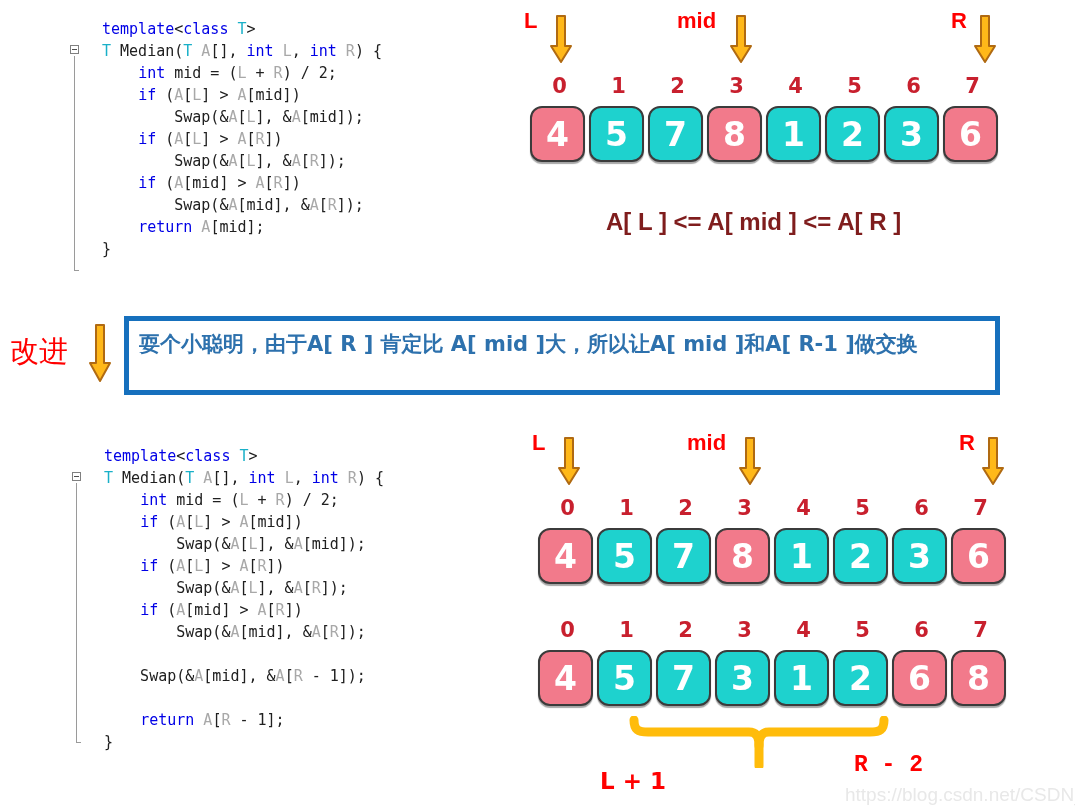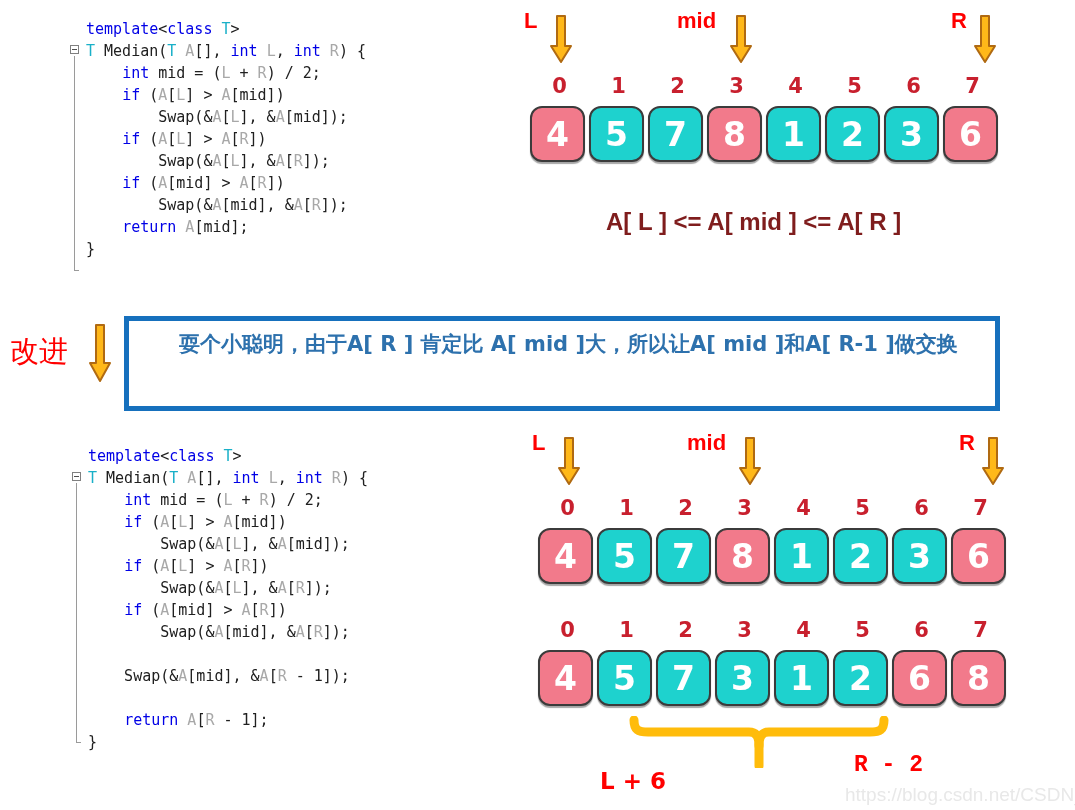--- a/index.html
+++ b/index.html
@@ -59,21 +59,21 @@
     left: 6px;
     width: 5px;
     height: 1px;
     background: #9a9a9a;
   }
   .code-lines {
     position: absolute;
     left: 18px;
     top: 0;
   }
-  .cl { height: 22px; }
+  .cl { height: 22px; margin-left: 16px; }
   .kw  { color: #0000e6; font-weight: normal; }
   .ty  { color: #19b0c8; }
   .id  { color: #a8a8a8; }
   .pl  { color: #202020; }
 
   
   .diagram { position: absolute; }
   .idx-row, .cell-row {
     position: absolute;
     display: flex;
@@ -230,21 +230,21 @@
     </div>
 
   <div class="red-caption" style="left:82px; top:208px;">A[ L ] &lt;= A[ mid ] &lt;= A[ R ]</div>
 </div>
 
 <div class="note-wrap" style="left:0px; top:305px; width:1010px; height:100px;">
   <div class="note-tag" style="left:10px; top:27px;">改进</div>
   <svg class="arrow-svg" style="left:88px; top:18px;" width="24" height="62" viewBox="0 0 24 62">
     <path d="M8 2 L16 2 L16 40 L22 40 L12 58 L2 40 L8 40 Z" fill="#ffb819" stroke="#b06a12" stroke-width="2" stroke-linejoin="round"></path>
   </svg>
-  <div class="note-box" style="left:124px; top:11px; width:876px; height:95px;padding-left:40px;">
+  <div class="note-box" style="left:124px; top:11px; width:876px; height:79px;">
     <div class="note-line" style="margin:8px 0 0 10px;">耍个小聪明，由于A[ R ] 肯定比 A[ mid ]大，所以让A[ mid ]和A[ R-1 ]做交换</div>
   </div>
 </div>
 
 <div class="code-block" id="bottom-code" style="left:70px; top:445px;">
   <div class="code-gutter">
     <div class="fold-box" style="top:27px;"></div>
     <div class="fold-line" style="top:38px; height:259px;"></div>
     <div class="fold-foot" style="top:297px;"></div>
   </div>
@@ -318,17 +318,17 @@
       <div class="cell pink">6</div>
       <div class="cell pink">8</div>
     </div>
 
   <svg class="brace-svg" style="left:96px; top:98px;" width="262" height="52" viewBox="0 0 262 52">
     <path d="M6 4 C6 14, 10 16, 20 16 L121 16 C128 16, 131 20, 131 30
              C131 20, 134 16, 141 16 L242 16 C252 16, 256 14, 256 4" fill="none" stroke="#ffbc0b" stroke-width="9" stroke-linecap="round" stroke-linejoin="round"></path>
     <path d="M131 28 L131 50" fill="none" stroke="#ffbc0b" stroke-width="9" stroke-linecap="round"></path>
   </svg>
 
-  <div class="brace-label" style="left:68px; top:150px;">L + 6</div>
+  <div class="brace-label" style="left:68px; top:150px;">L + 1</div>
   <div class="brace-label" style="left:322px; top:134px;font-family:Liberation Mono, monospace;">R - 2</div>
 </div>
 
 <div class="watermark" style="left:845px; top:784px;">https://blog.csdn.net/CSDN_dzh</div>
 
 </body></html>

